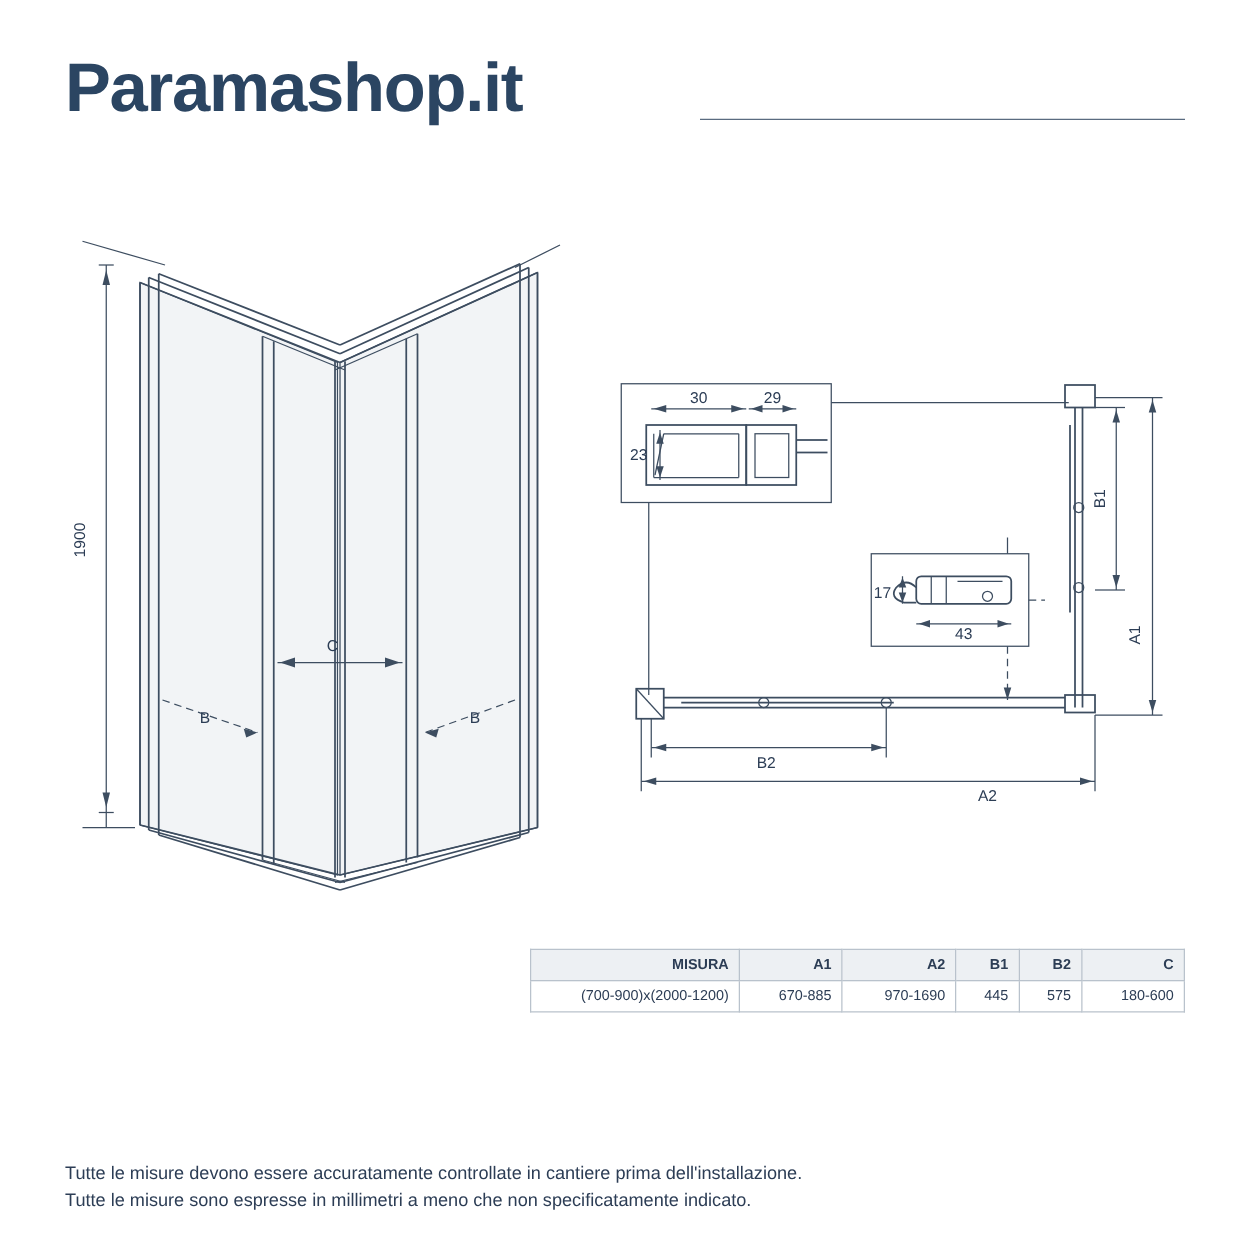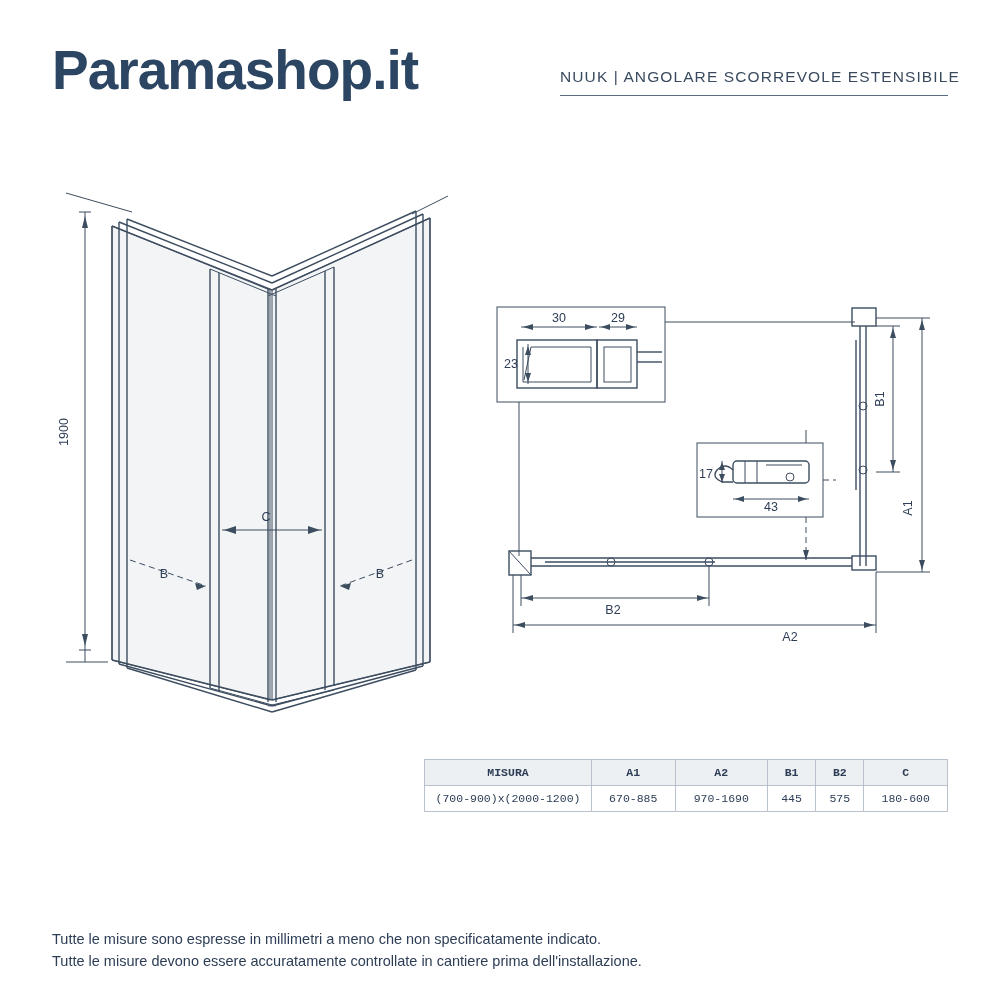--- a/index.html
+++ b/index.html
@@ -38,38 +38,37 @@
   .fillpanel{fill:#f2f4f6;stroke:#3d4d60;stroke-width:1;}
   .lbl{font-family:"Liberation Sans",sans-serif;font-size:12.5px;fill:#2c3d55;}
 
   
   .tbl{
     position:absolute;left:424px;top:759px;width:524px;
     border-collapse:collapse;font-size:11.5px;color:#2c3d55;
   }
   .tbl th,.tbl td{
     border:1px solid #b9c2cc;
-    padding:6px 8px;text-align:center;font-weight:normal;font-family:Liberation Mono, monospace;
+    padding:6px 8px;text-align:right;font-weight:normal;
   }
   .tbl thead th{background:#edf0f3;font-weight:bold;}
   .tbl td.first,.tbl th.first{width:150px;}
 
   
   .foot{
     position:absolute;left:52px;top:928px;width:900px;
     font-size:14.5px;line-height:1.55;color:#2c3d55;
   }
 </style>
 </head>
 <body>
 
 <div class="page">
 
   <div class="brand">Paramashop.it</div>
-  <div class="hdr-sub">NUUK | ANGOLARE SCORREVOLE ESTENSIBILE</div>
   <div class="hdr-rule"></div>
 
   <svg viewBox="0 0 1000 1000">
 
     <g>
 
       <line class="ln thin" x1="66" y1="193" x2="132" y2="212"></line>
       <line class="ln thin" x1="412" y1="214" x2="448" y2="196"></line>
 
       <line class="ln thin" x1="85" y1="212" x2="85" y2="650"></line>
@@ -258,17 +257,17 @@
         <td>670-885</td>
         <td>970-1690</td>
         <td>445</td>
         <td>575</td>
         <td>180-600</td>
       </tr>
     </tbody>
   </table>
 
   <div class="foot">
+    <div>Tutte le misure devono essere accuratamente controllate in cantiere prima dell'installazione.</div>
     <div>Tutte le misure sono espresse in millimetri a meno che non specificatamente indicato.</div>
-    <div>Tutte le misure devono essere accuratamente controllate in cantiere prima dell'installazione.</div>
   </div>
 
 </div>
 
 </body></html>

